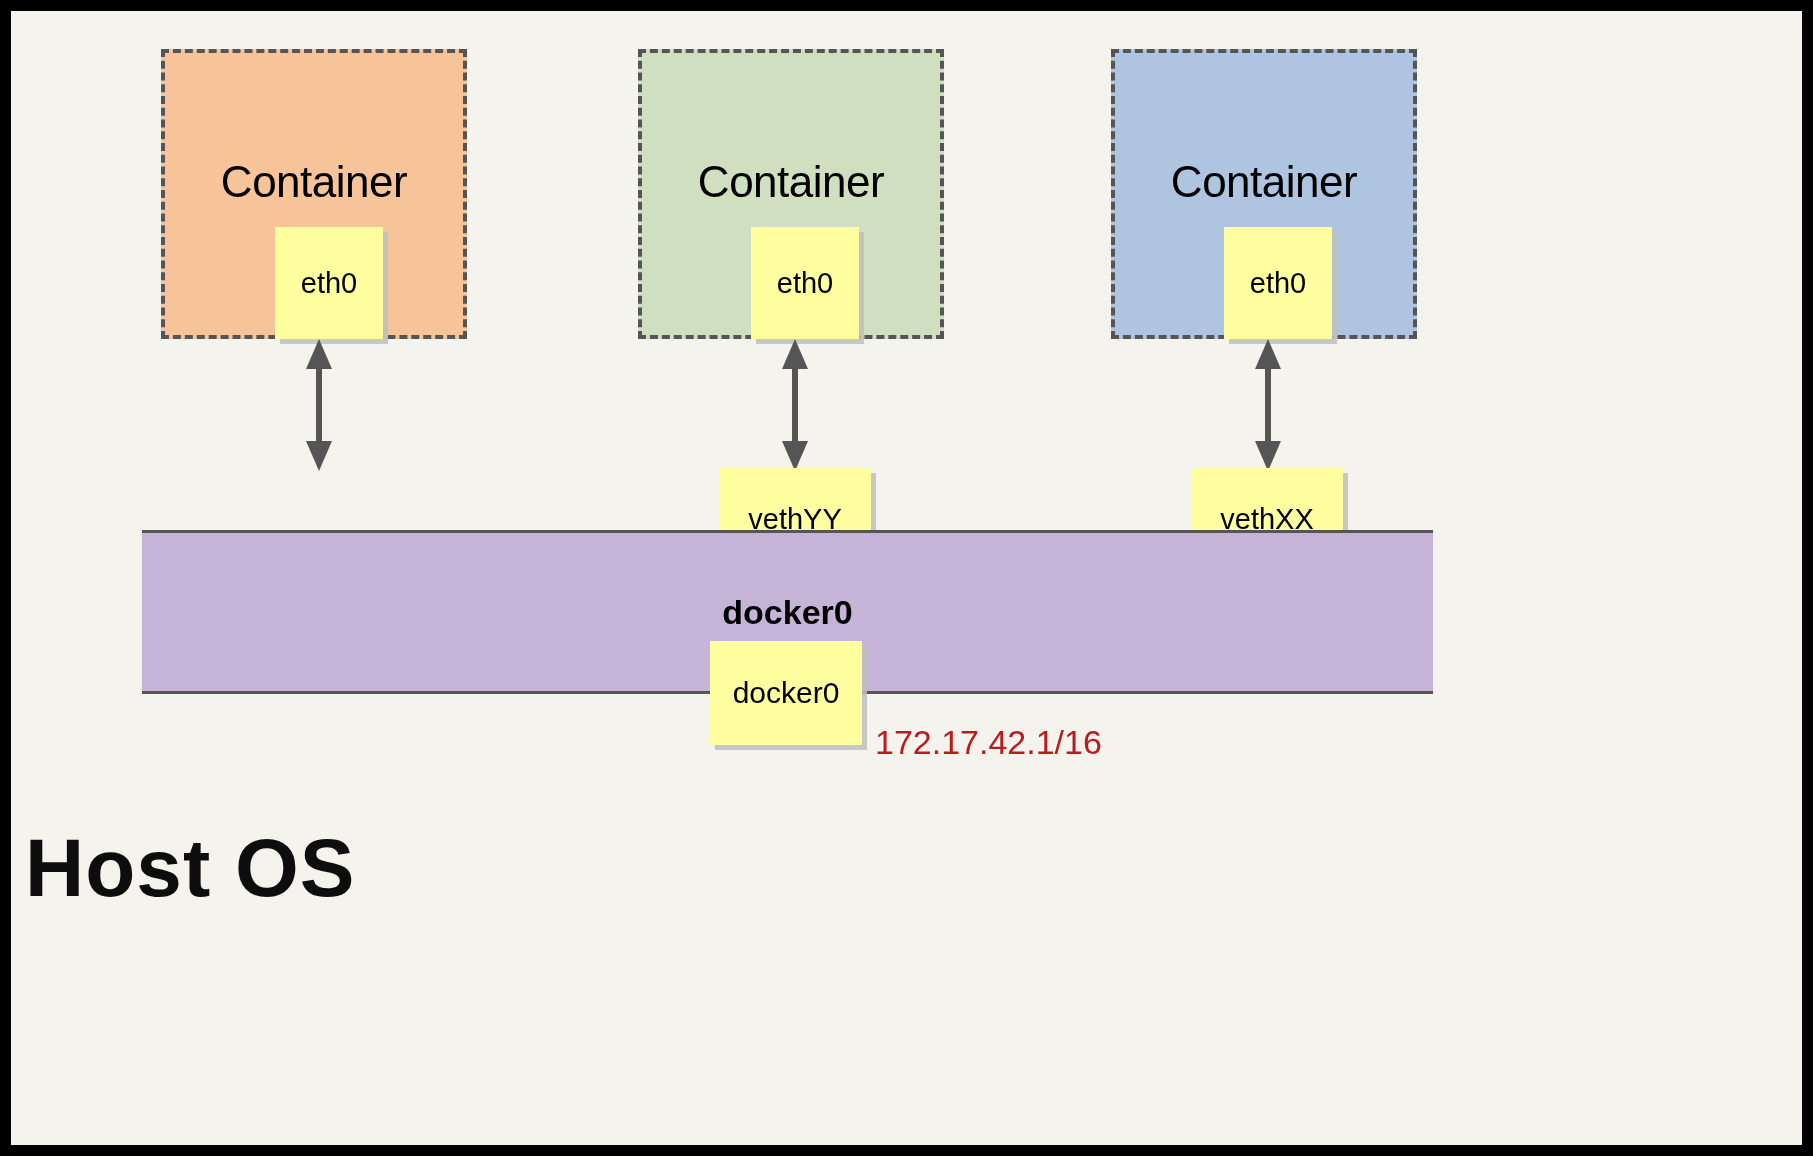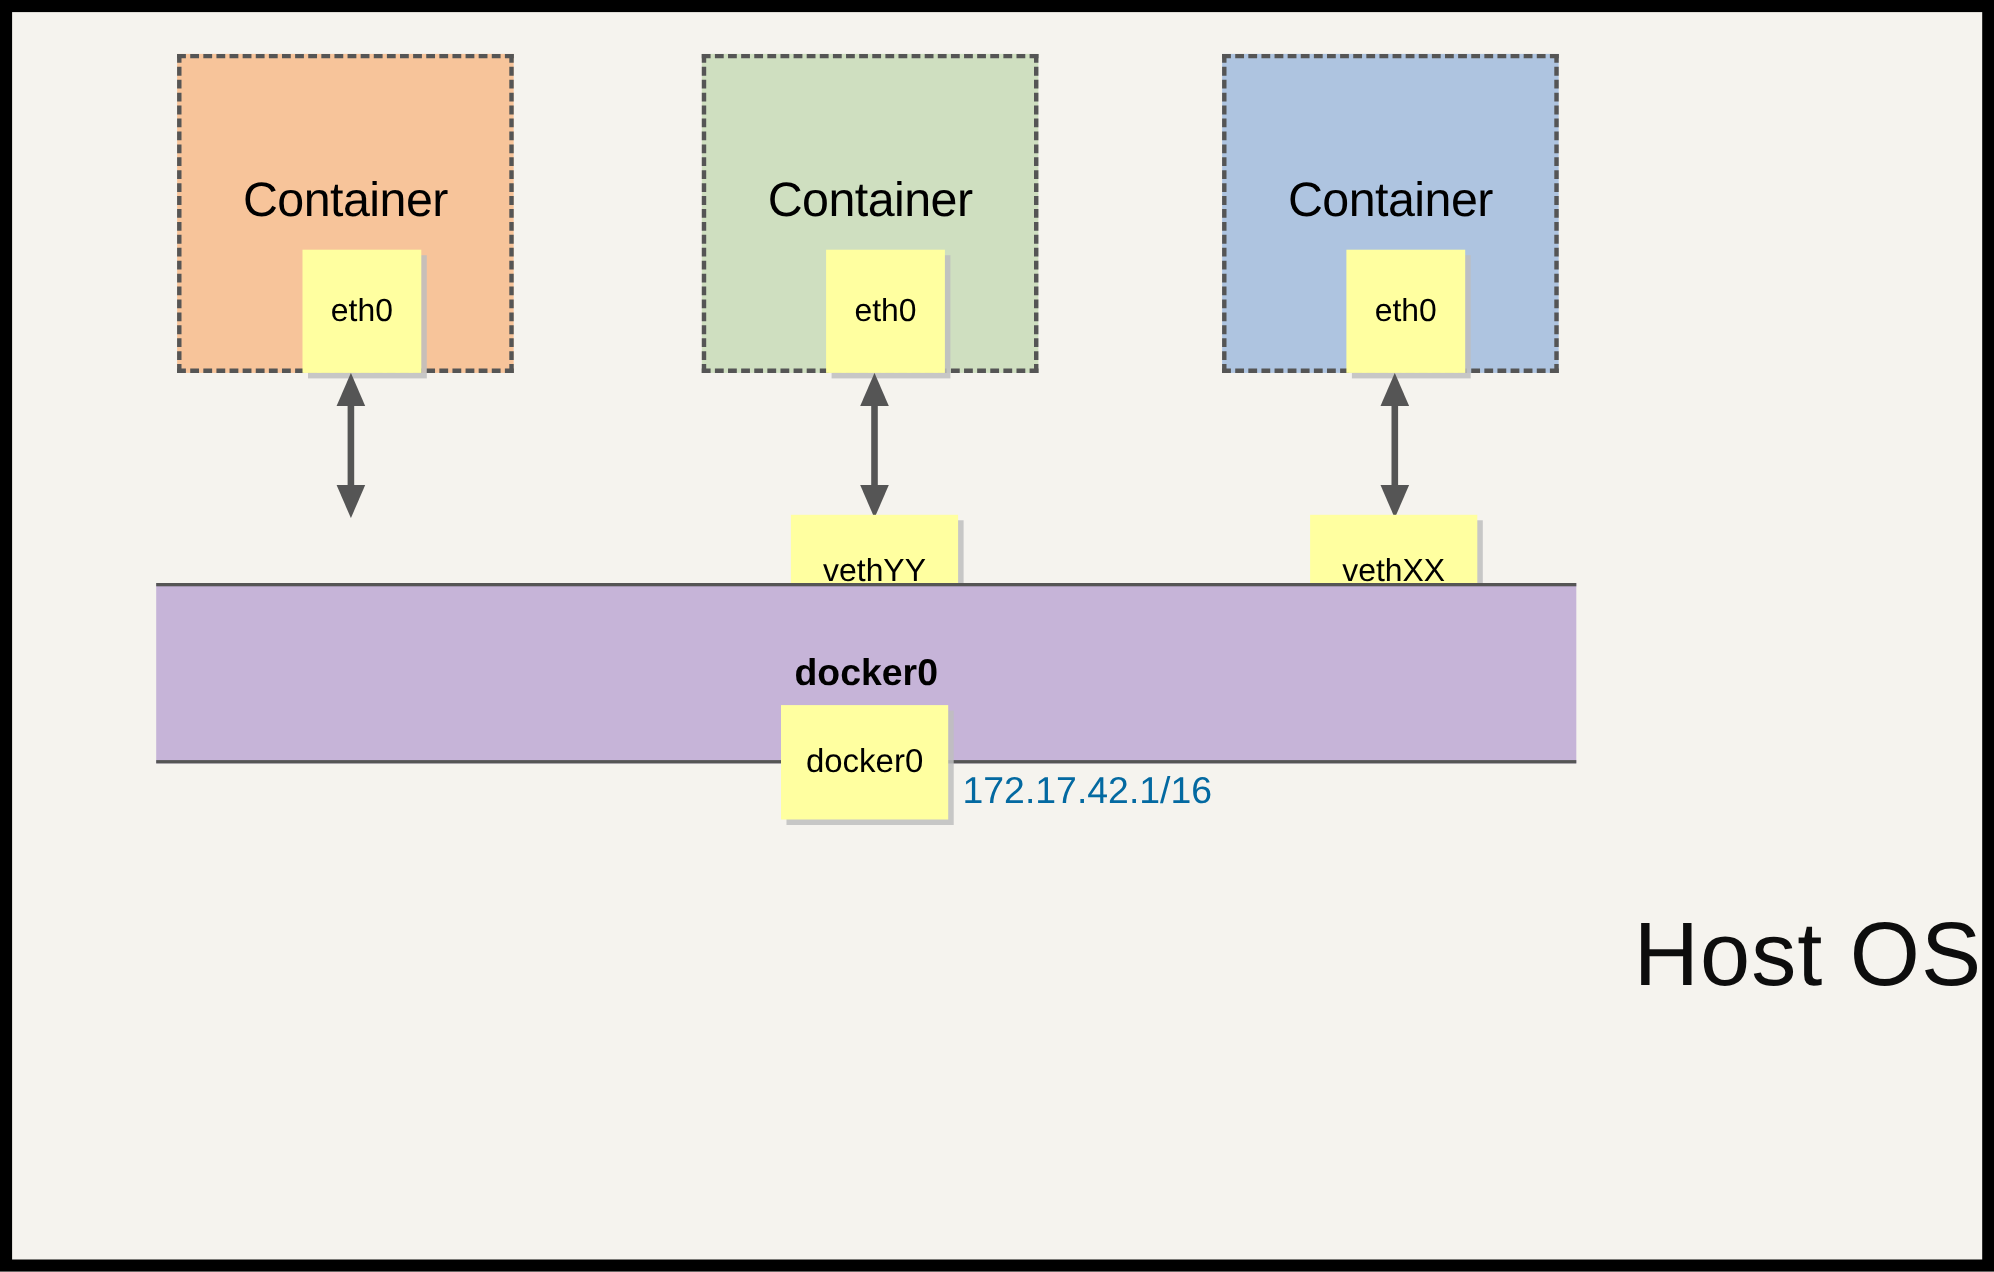--- a/index.html
+++ b/index.html
@@ -115,35 +115,35 @@
     text-align: center;
     font-size: 34px;
     font-weight: bold;
     color: #000000;
   }
 
   
   #docker0-ip {
     position: absolute;
     left: 864px;
-    top: 689px;
+    top: 712px;
     font-size: 34px;
-    color: #0369a1;
+    color: #b91c1c;
     white-space: nowrap;
   }
 
   
   #host-os-label {
     position: absolute;
     left: 14px;
     right: 0;
     top: 810px;
-    text-align: right;
+    text-align: left;
     font-size: 82px;
-    font-weight: 400;
+    font-weight: 700;
     color: #0d0d0d;
     letter-spacing: 1px;
   }
 </style>
 </head>
 <body>
 
 <div id="diagram-frame">
   <div id="canvas">
 

